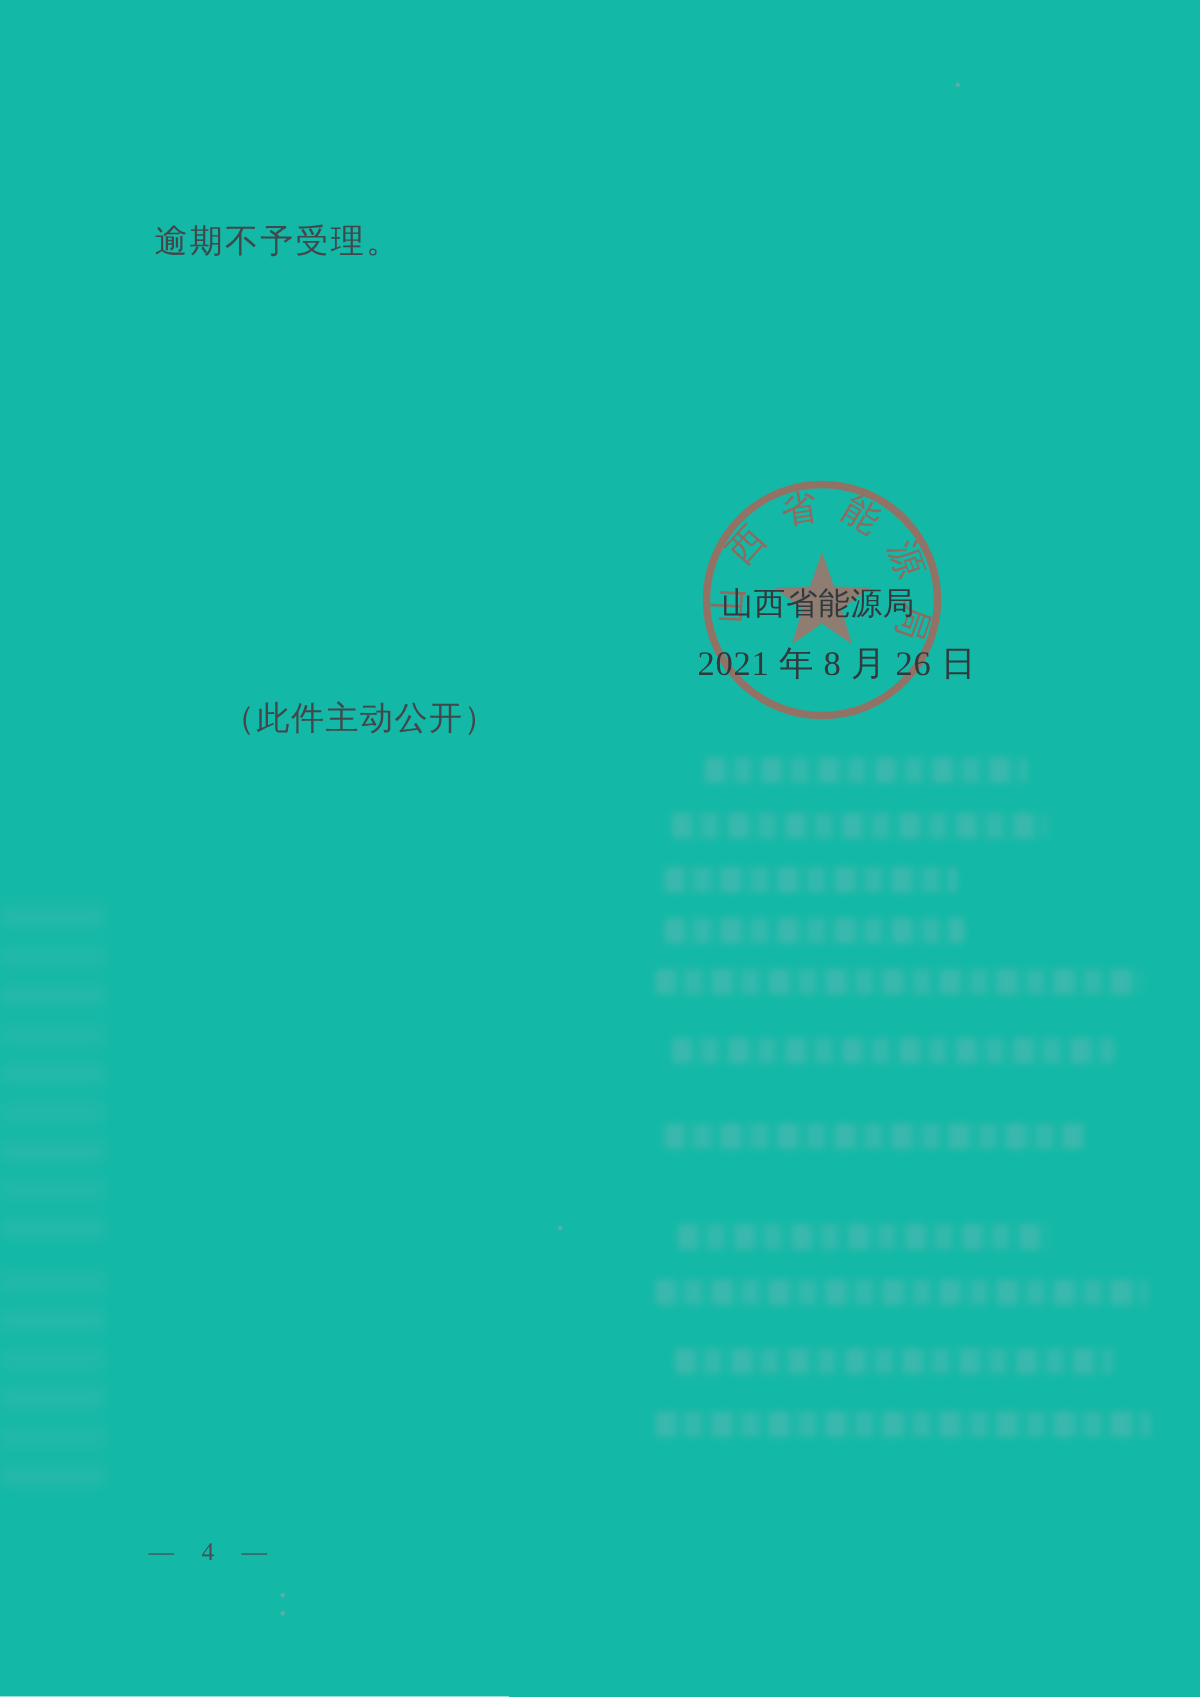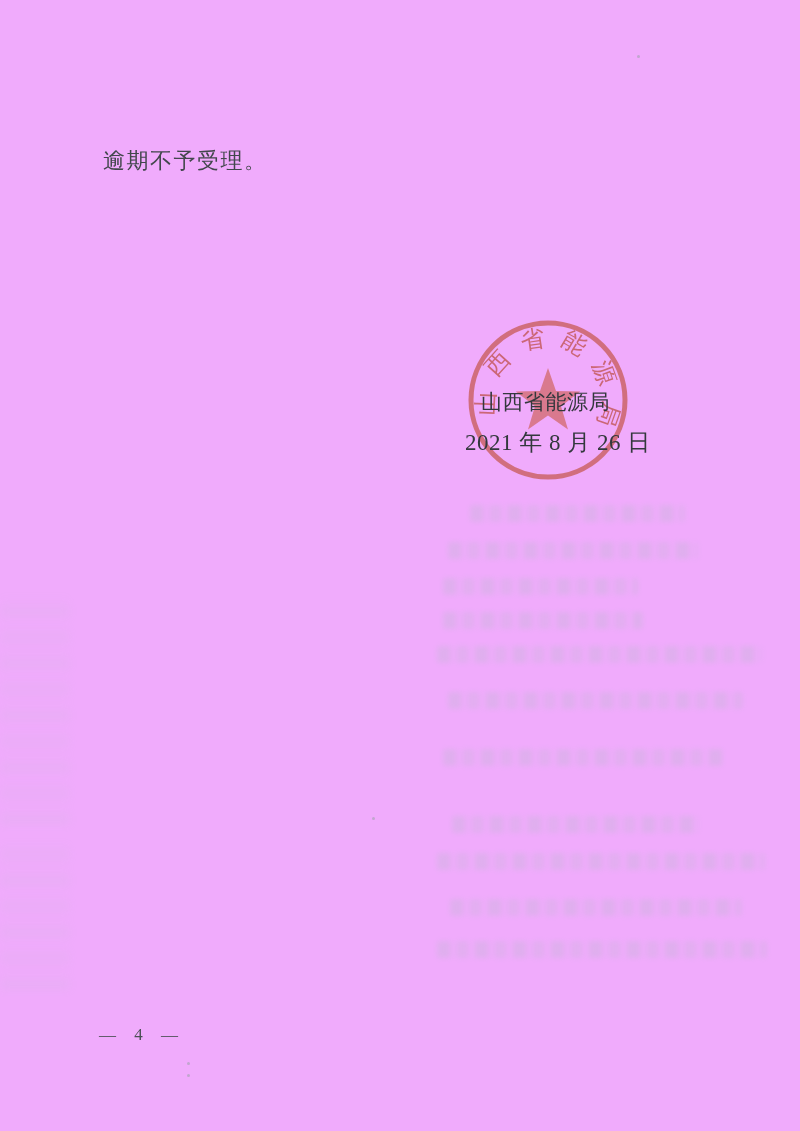--- a/index.html
+++ b/index.html
@@ -1,20 +1,20 @@
 <!DOCTYPE html>
 <html><head>
 <meta charset="utf-8">
 <style>
   html, body { margin: 0; padding: 0; background: #ffffff; }
   #page {
     position: relative;
     width: 800px;
     height: 1131px;
-    background: #f0abfc;
+    background: #14b8a6;
     overflow: hidden;
     font-family: "Liberation Serif", "DejaVu Serif", serif;
     color: #3a3f44;
   }
   .txt { position: absolute; white-space: nowrap; }
 
   #line-overdue    { left: 103px; top: 146px; font-size: 22px; letter-spacing: 1.5px; color: #42474c; }
   #line-attachment { left: 148px; top: 238px; font-size: 22px; letter-spacing: 0.5px; color: #3d4247; }
   #issuer-name     { left: 481px; top: 388px; font-size: 21px; letter-spacing: 0.5px; color: #33383d; z-index: 5; }
   #issue-date      { left: 465px; top: 427px; font-size: 23px; letter-spacing: 0.5px; color: #33383d; z-index: 5; }
@@ -82,20 +82,21 @@
     </defs>
     <text font-size="24" fill="#bf4f46" opacity="0.8" style="letter-spacing:13px; font-family:'Liberation Serif','DejaVu Serif',serif;">
       <textPath href="#seal-arc-path" startOffset="3">山西省能源局</textPath>
     </text>
   </svg>
 
   <div class="txt" id="issuer-name">山西省能源局</div>
 
   <div class="txt" id="issue-date">2021 年 8 月 26 日</div>
 
+  <div class="txt" id="disclosure-note">（此件主动公开）</div>
 
   <div class="txt" id="page-number">— 4 —</div>
 
   <div class="bleed" style="left:470px; top:505px; width:215px;"></div>
   <div class="bleed" style="left:448px; top:542px; width:250px;"></div>
   <div class="bleed" style="left:443px; top:578px; width:195px;"></div>
   <div class="bleed" style="left:443px; top:612px; width:200px;"></div>
   <div class="bleed" style="left:437px; top:646px; width:325px;"></div>
   <div class="bleed" style="left:448px; top:692px; width:295px;"></div>
   <div class="bleed" style="left:443px; top:749px; width:280px;"></div>

